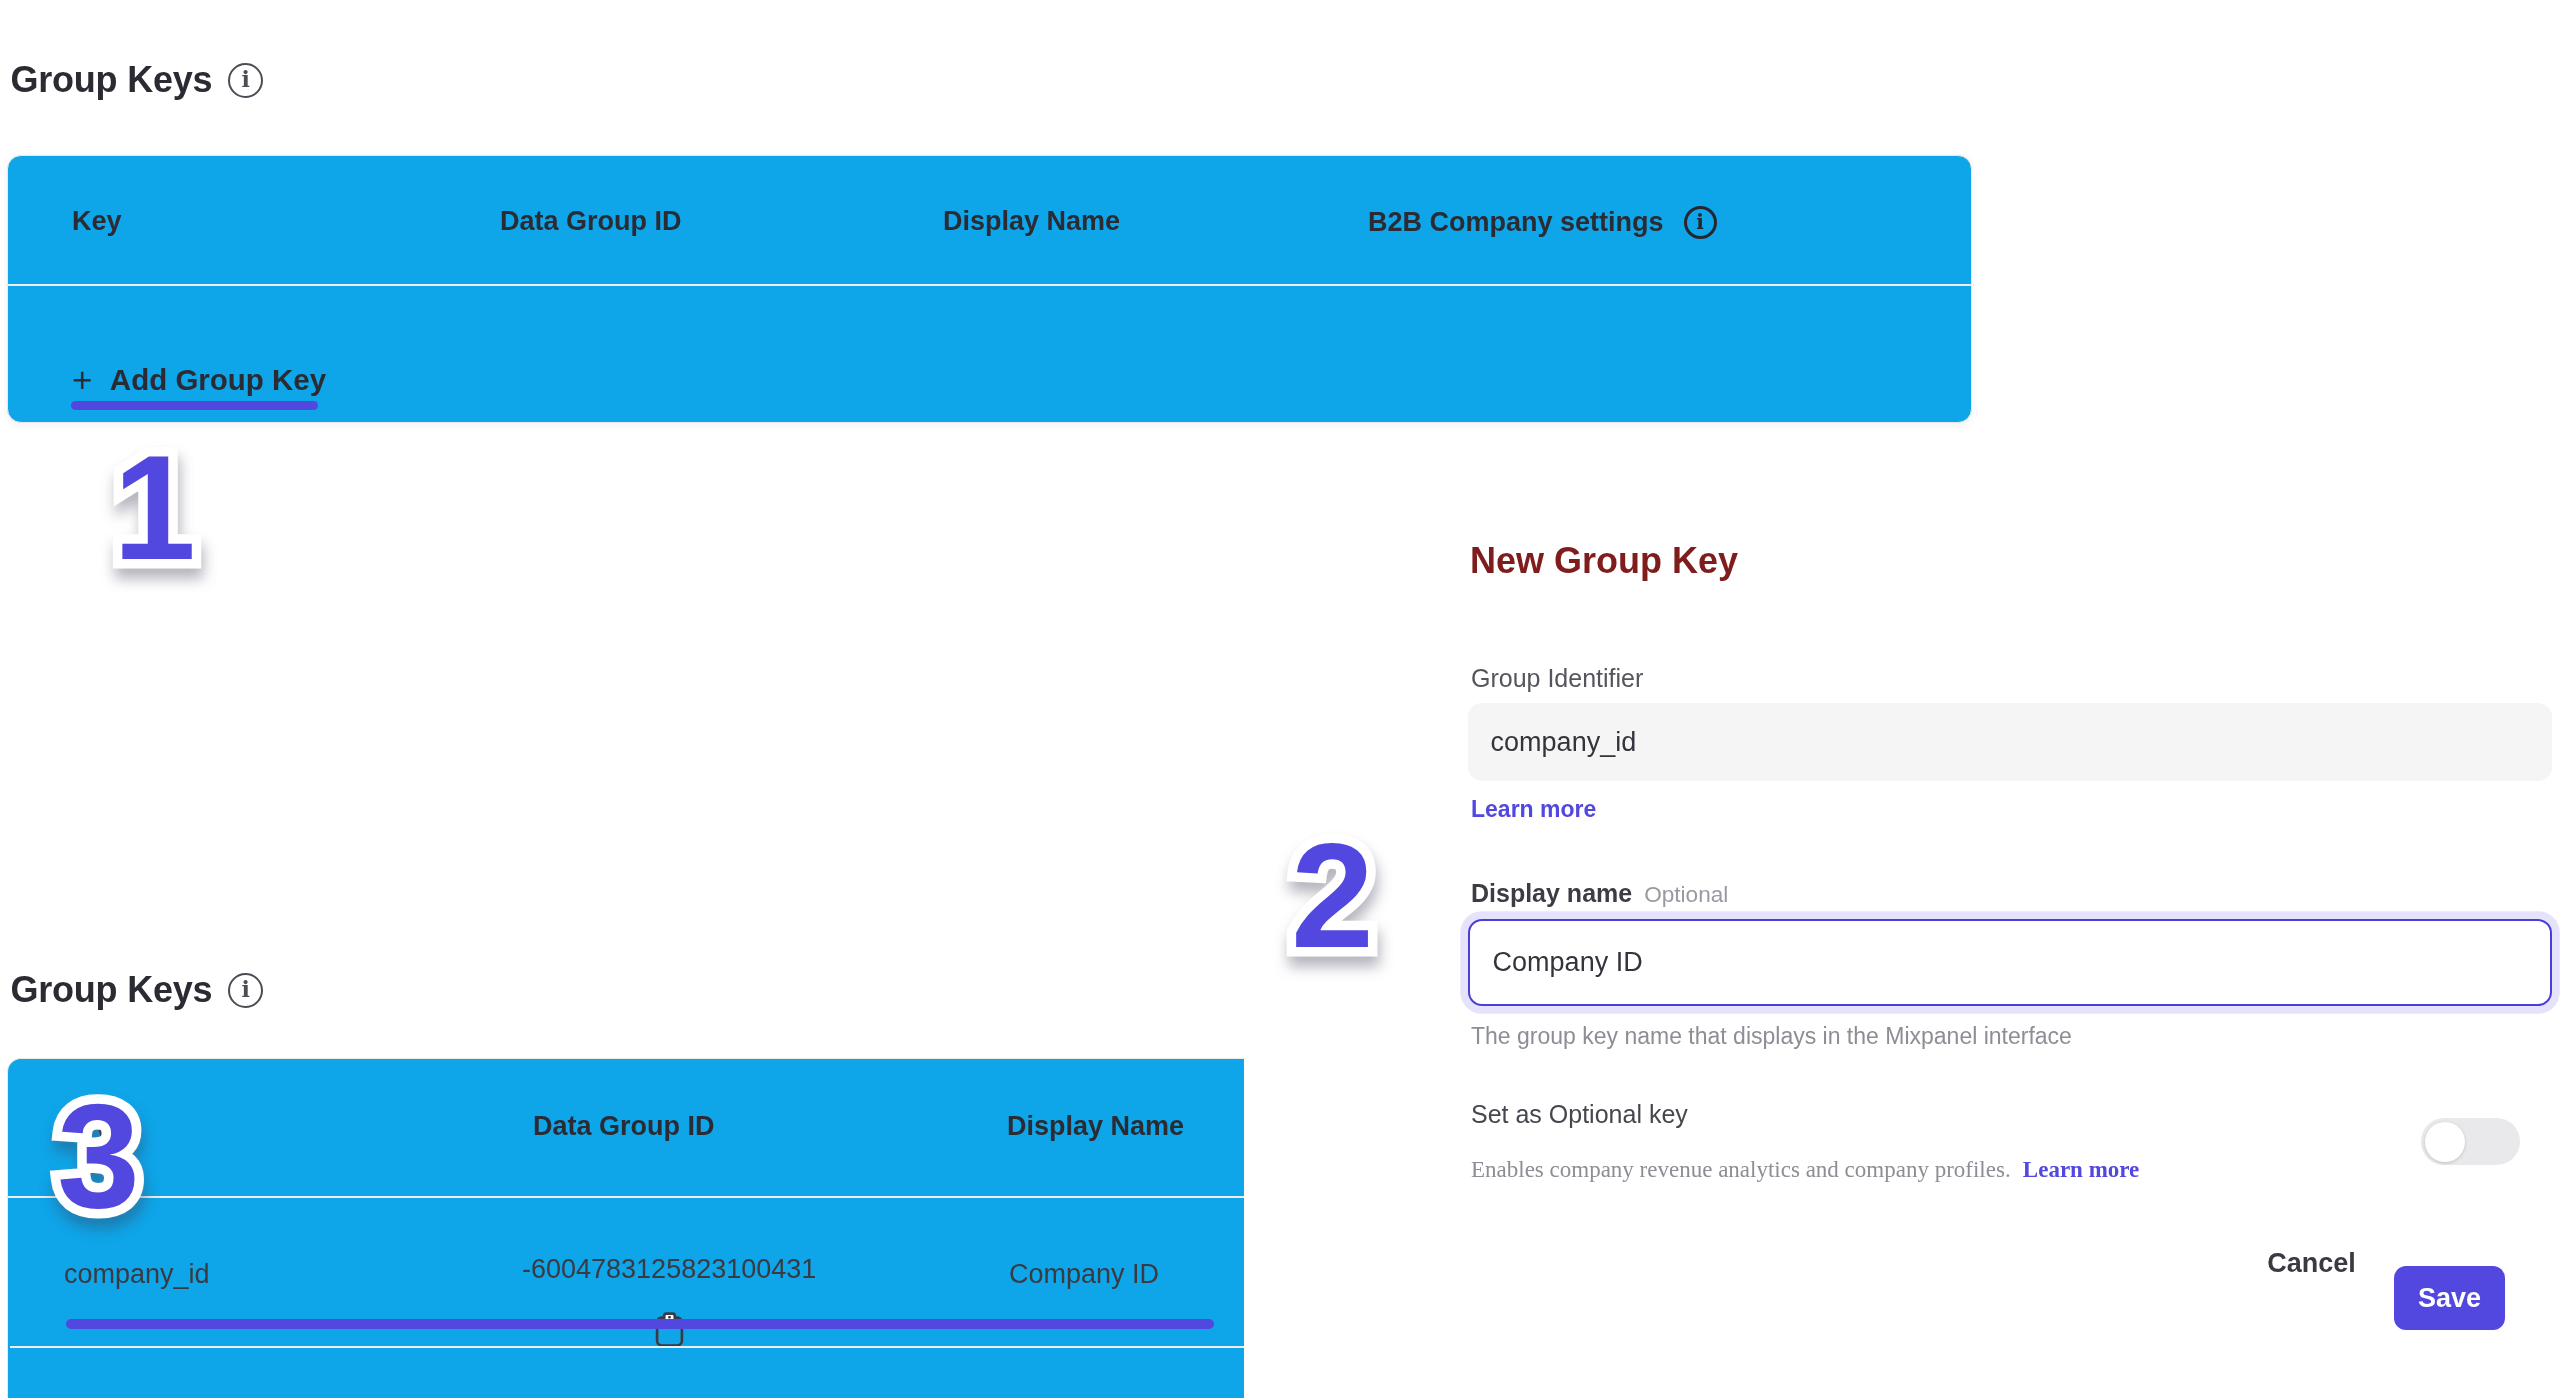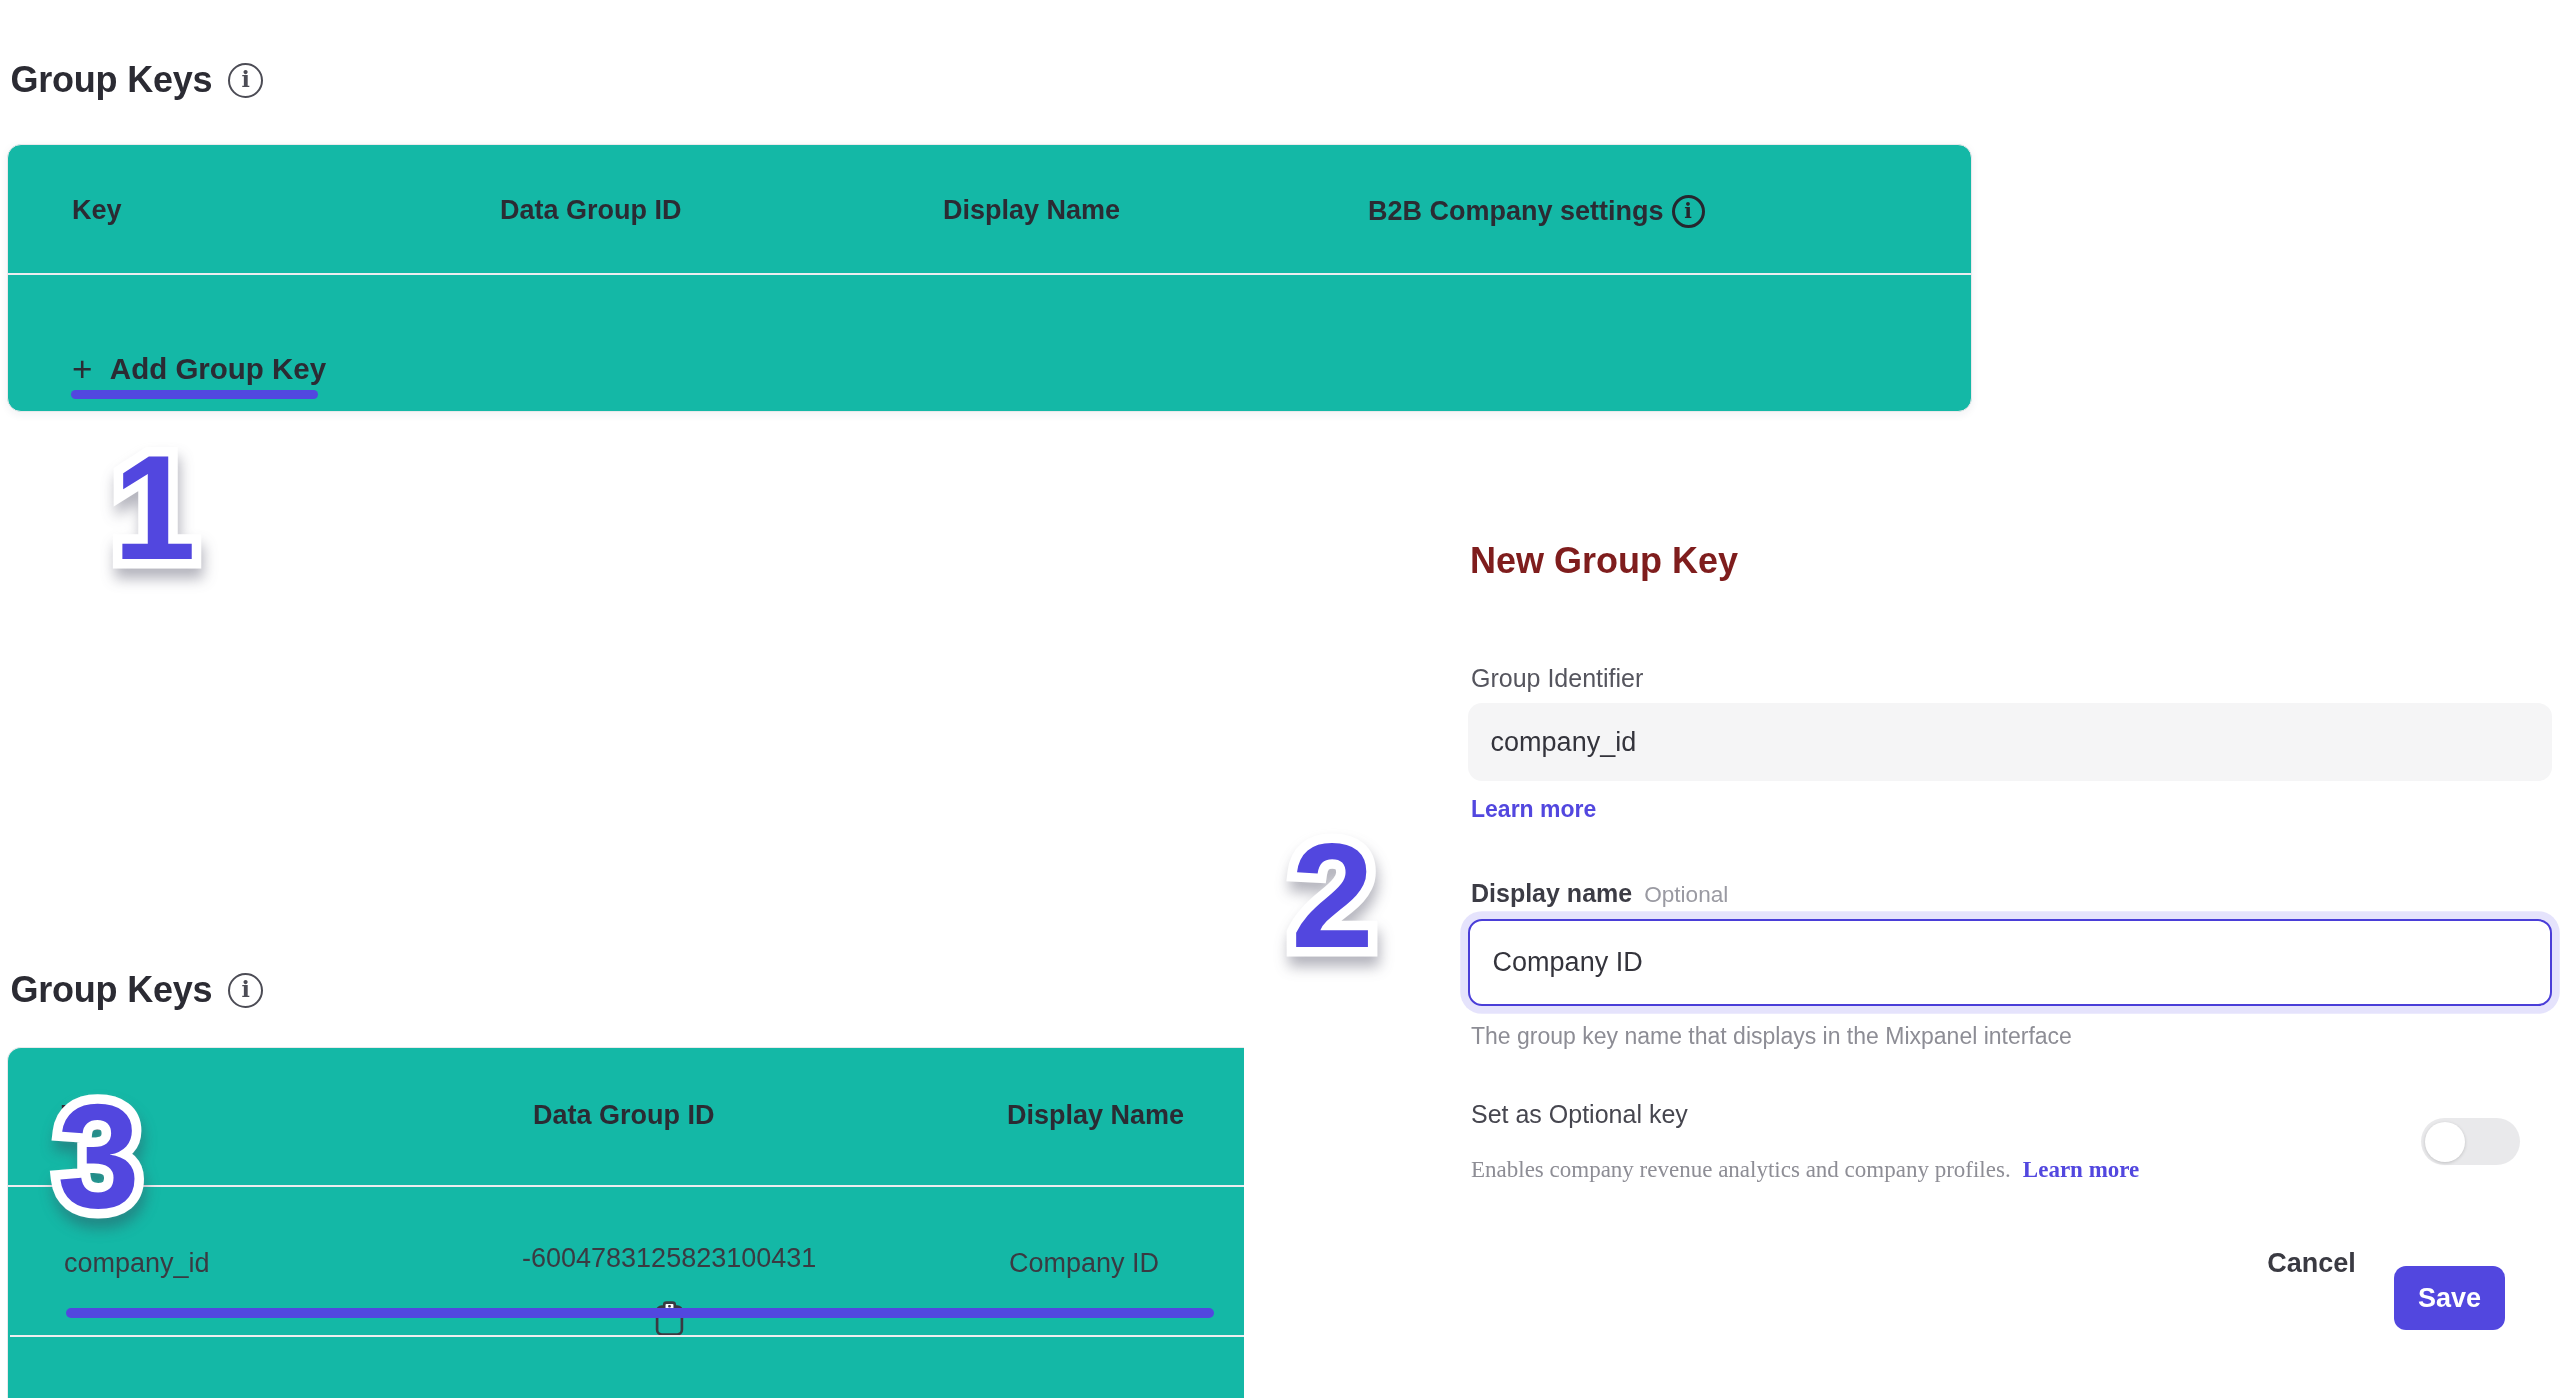--- a/index.html
+++ b/index.html
@@ -16,21 +16,21 @@
   .section-heading{ display:flex; align-items:center; gap:15.6px;
     font-size:36px; font-weight:700; color:#2b2b33; letter-spacing:-0.2px; }
   .info-icon{ width:35px; height:35px; border:2.6px solid #4c4c55; border-radius:50%;
     display:flex; align-items:center; justify-content:center; color:#4c4c55; flex:0 0 auto; }
   .info-icon i{ font-style:normal; font-family:"DejaVu Serif", serif;
     font-size:22px; font-weight:600; line-height:1; transform:translateY(-0.9px); }
   .info-icon.bold{ border-color:#26262e; color:#26262e; border-width:3px; }
   .info-icon.bold i{ font-size:20px; font-weight:700; }
 
   
-  .card{ background:#14b8a6; border:1.7px solid #e9e9eb; }
+  .card{ background:#0ea5e9; border:1.7px solid #e9e9eb;margin-top:11px; }
   .card1{ left:7px; top:144px; width:1965px; height:268px; border-radius:14px;
     box-shadow:0 2.6px 8.7px rgba(40,40,60,.06); }
   .card2{ left:7px; top:1047px; width:1237px; height:351px;
     border-right:none; border-bottom:none; border-radius:14px 0 0 0; }
   .th{ position:absolute; font-size:27px; font-weight:700; color:#2b2b33; white-space:nowrap; }
   .td{ position:absolute; font-size:27px; font-weight:400; color:#3a3a42; white-space:nowrap; }
   .hsep{ position:absolute; height:1.7px; background:#ececef; }
 
   .add-row{ position:absolute; left:64px; top:207px; display:flex; align-items:center; gap:17.4px;
     font-size:29.5px; font-weight:600; color:#2b2b33; cursor:pointer; }
@@ -81,21 +81,21 @@
   <span>Group Keys</span>
   <span class="info-icon">
       <i>i</i>
     </span>
 </div>
 
 <div class="abs card card1">
   <span class="th" style="left:64px; top:50px;">Key</span>
   <span class="th" style="left:492px; top:50px;">Data Group ID</span>
   <span class="th" style="left:935px; top:50px;">Display Name</span>
-  <span class="th" style="left:1360px; top:50px; display:flex; align-items:center; gap:8px;">
+  <span class="th" style="left:1360px; top:50px; display:flex; align-items:center; gap:20px;">
     <span>B2B Company settings</span>
     <span class="info-icon bold" style="width:33px;height:33px;">
         <i>i</i>
       </span>
   </span>
   <div class="hsep" style="left:0; right:0; top:128px;"></div>
 
   <div class="add-row">
     <span class="plus">+</span>
     <span>Add Group Key</span>

